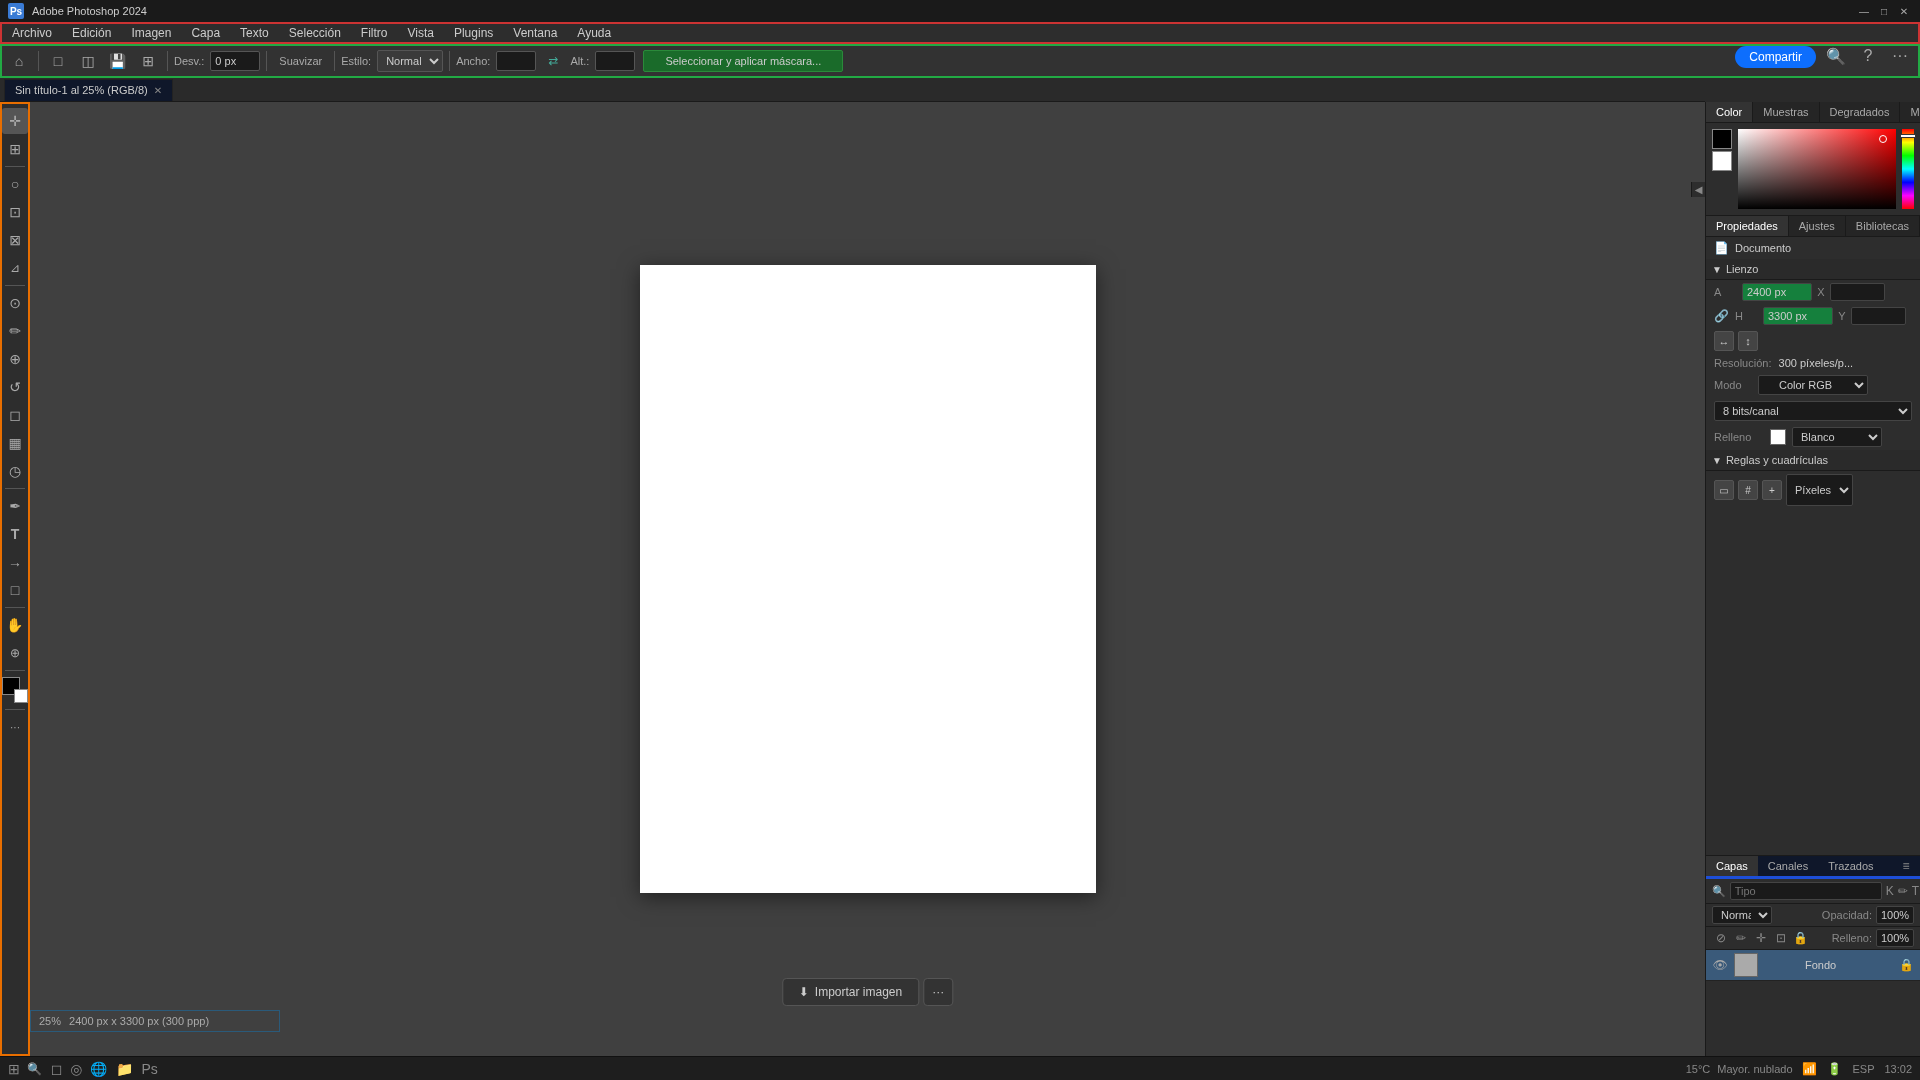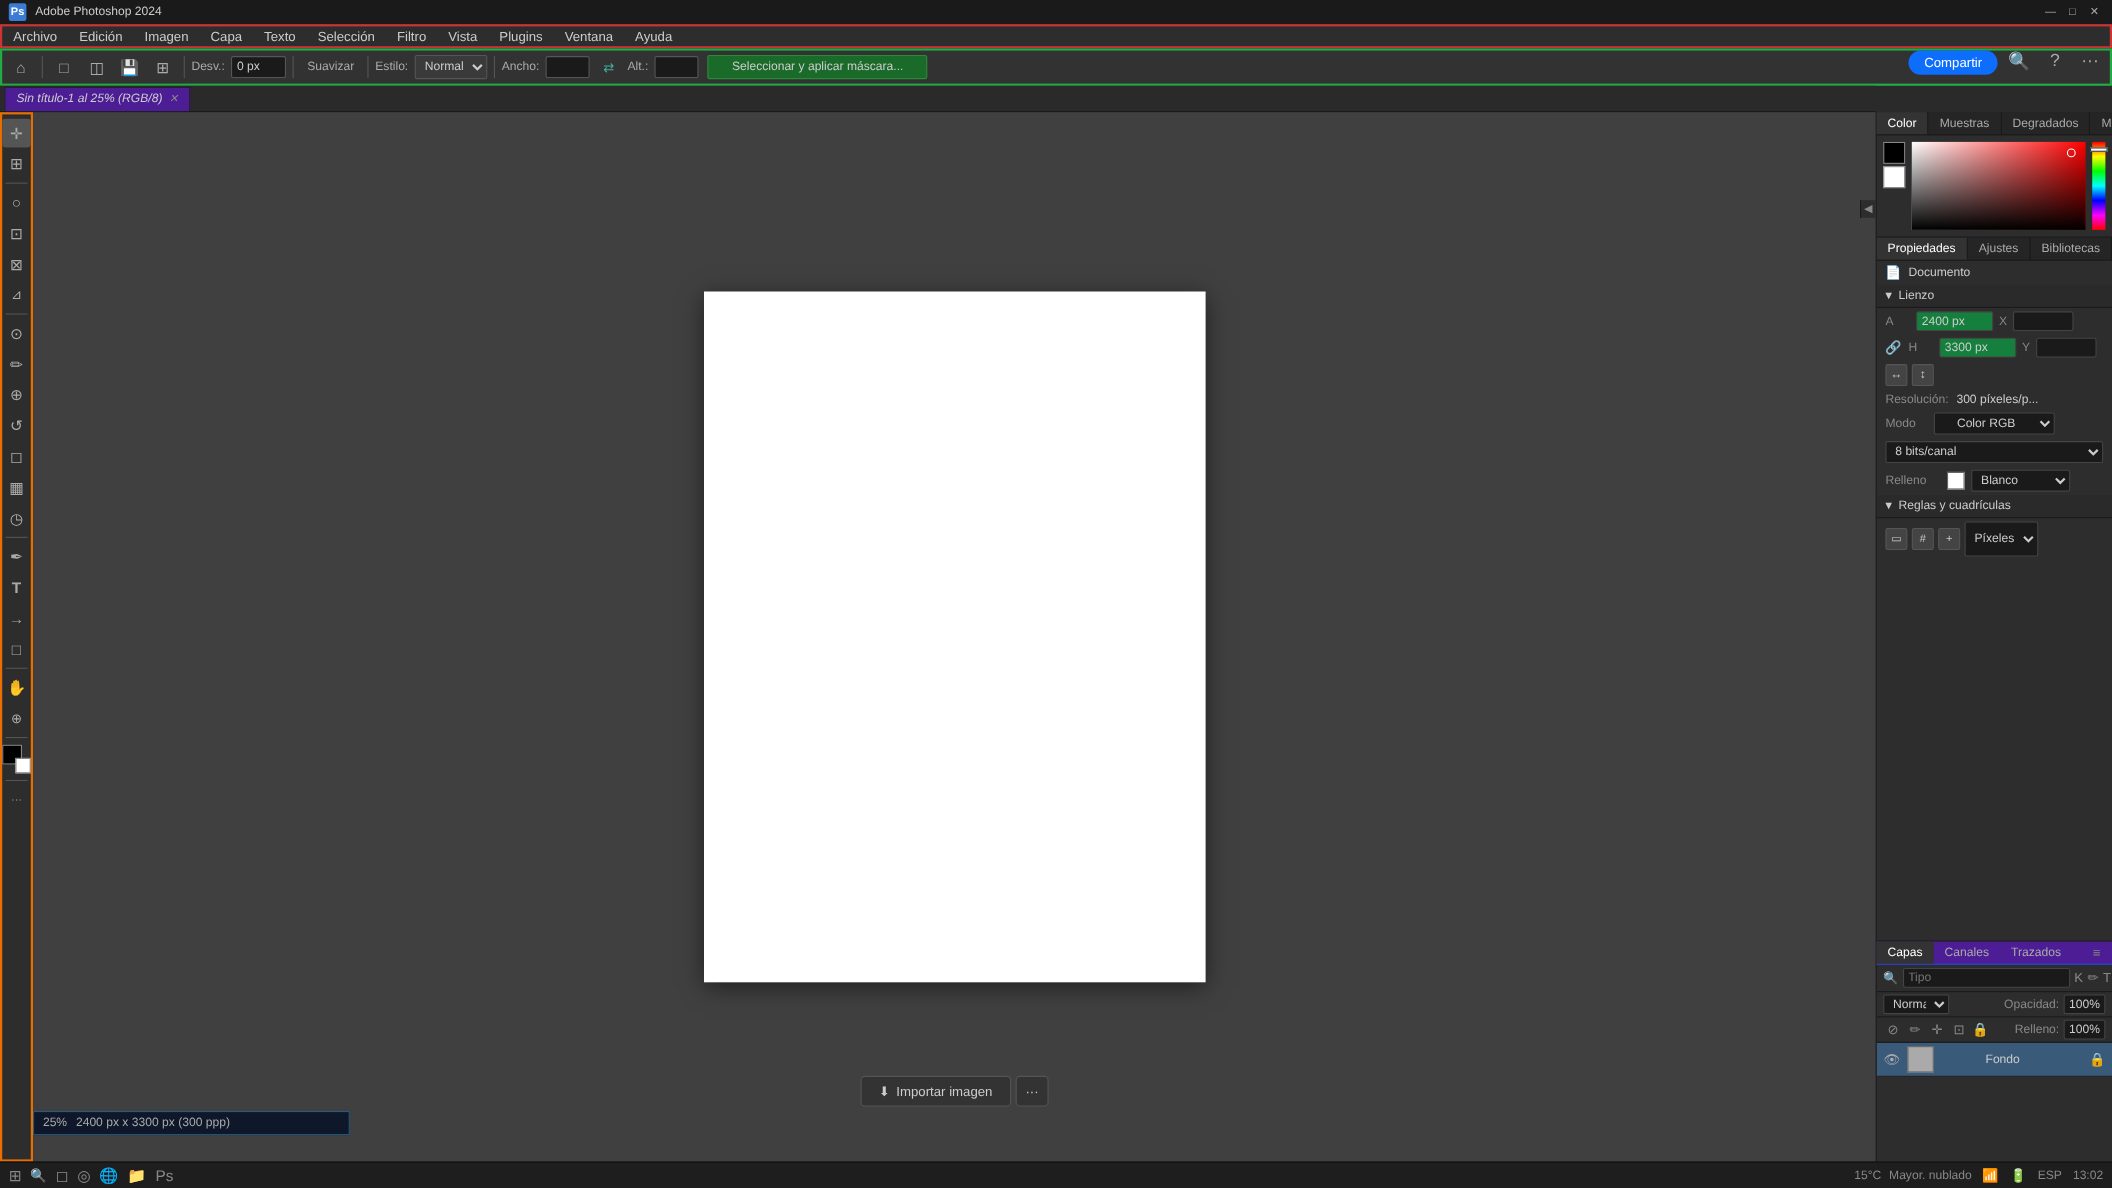--- a/index.html
+++ b/index.html
@@ -196,21 +196,21 @@
       border: 1px solid #222;
       border-bottom: none;
       display: flex;
       align-items: center;
       padding: 0 10px;
       font-size: 11px;
       color: #ccc;
       cursor: pointer;
       gap: 6px;
     }
-    .tab.active { background: #4c1d95; font-style: italic; }
+    .tab.active { background: #0f172a; }
     .tab-close {
       font-size: 10px;
       color: #888;
       cursor: pointer;
     }
 
     
     #main-layout {
       display: flex;
       width: 100%;
@@ -594,22 +594,22 @@
 
     
     #layers-panel {
       flex: 1;
       display: flex;
       flex-direction: column;
       max-height: 200px;
     }
     .layers-panel-tabs {
       display: flex;
-      background: #4c1d95;
-      border-bottom: 1px solid #1d4ed8;
+      background: #0f172a;
+      border-bottom: 3px solid #1d4ed8;
     }
     .layers-panel-tab {
       padding: 4px 10px;
       font-size: 11px;
       color: #aaa;
       cursor: pointer;
     }
     .layers-panel-tab.active {
       color: #fff;
       background: #333;
@@ -1057,21 +1057,21 @@
           <div class="layer-thumb" style="background:#aaa;"></div>
           <span class="layer-name">Fondo</span>
           <span class="layer-lock">🔒</span>
         </div>
       </div>
     </div>
 
   </div>
 </div>
 
-<div id="bottom-zoom-bar" style="position:absolute;bottom:48px;left:30px;width:288px;height:22px;background:#0f172a;border:1px solid #2a5a7a;display:flex;align-items:center;padding:0 8px;font-size:11px;color:#aaa;gap:8px;">
+<div id="bottom-zoom-bar" style="position:absolute;bottom:48px;left:30px;width:250px;height:22px;background:#404040;border:1px solid #2a5a7a;display:flex;align-items:center;padding:0 8px;font-size:11px;color:#aaa;gap:8px;">
   <span>25%</span>
   <span>2400 px x 3300 px (300 ppp)</span>
 </div>
 
 <div id="status-bar" style="position:absolute;bottom:0;left:0;right:0;height:24px;background:#1e1e1e;display:flex;align-items:center;padding:0 8px;justify-content:space-between;border-top:1px solid #111;">
   <div class="status-left">
     <span style="font-size:14px;cursor:pointer;">⊞</span>
     <span style="font-size:12px;cursor:pointer;">🔍</span>
     <span style="font-size:14px;cursor:pointer;">◻</span>
     <span style="font-size:14px;cursor:pointer;">◎</span>

